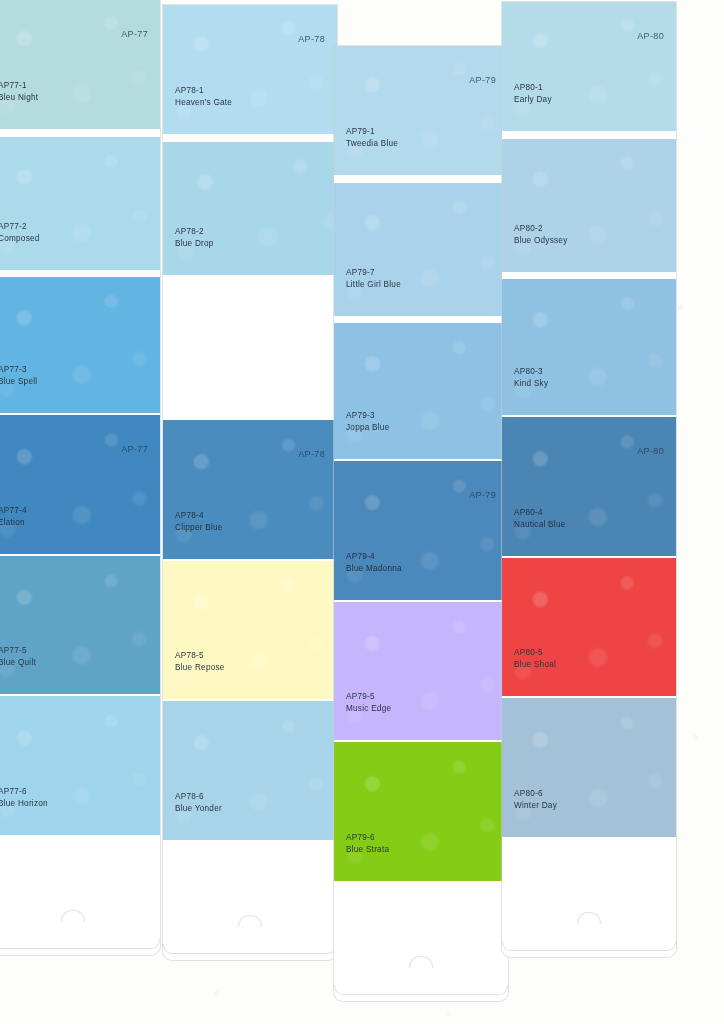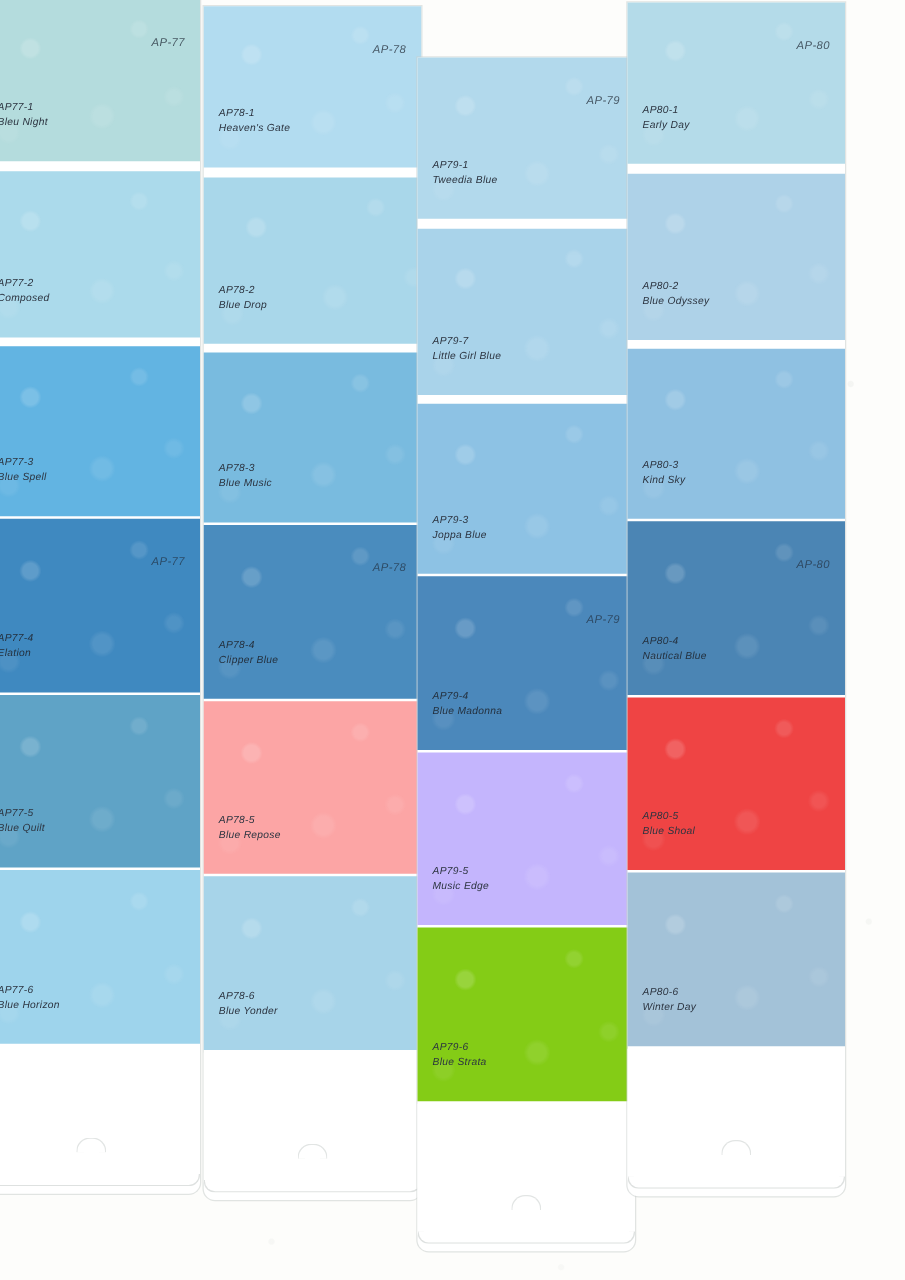--- a/index.html
+++ b/index.html
@@ -37,21 +37,20 @@
     pointer-events: none;
   }
 
   
   .deck {
     position: absolute;
     left: 0;
     top: 0;
     width: 624px;
     height: 1024px;
-    font-style: italic;
   }
 
   .card {
     position: absolute;
     width: 174px;
     top: 0;
     height: 955px;
   }
 
   
@@ -217,36 +216,29 @@
           <span class="chip-name">Heaven's Gate</span>
         </div>
       </div>
       <div class="swatch" style="top: 137px; height: 133px; background: rgb(169, 215, 234); padding-left: 17px;">
         <div class="grain"></div>
         <div class="chip-label">
           <span class="chip-code">AP78-2</span>
           <span class="chip-name">Blue Drop</span>
         </div>
       </div>
-      <div class="swatch" style="top: 277px; height: 136px; background: rgb(121, 187, 223);">
-        <div class="grain"></div>
-        <div class="chip-label">
-          <span class="chip-code">AP78-3</span>
-          <span class="chip-name">Blue Music</span>
-        </div>
-      </div>
       <div class="swatch dark" style="top: 415px; height: 139px; background: rgb(74, 140, 190);">
         <div class="grain"></div>
         <div class="family-code">AP-78</div>
         <div class="chip-label">
           <span class="chip-code">AP78-4</span>
           <span class="chip-name">Clipper Blue</span>
         </div>
       </div>
-      <div class="swatch" style="top: 556px; height: 138px; background: #fca5a5;">
+      <div class="swatch" style="top: 556px; height: 138px; background: #fef9c3;">
         <div class="grain"></div>
         <div class="chip-label">
           <span class="chip-code">AP78-5</span>
           <span class="chip-name">Blue Repose</span>
         </div>
       </div>
       <div class="swatch" style="top: 696px; height: 139px; background: rgb(167, 212, 233);">
         <div class="grain"></div>
         <div class="chip-label">
           <span class="chip-code">AP78-6</span>

